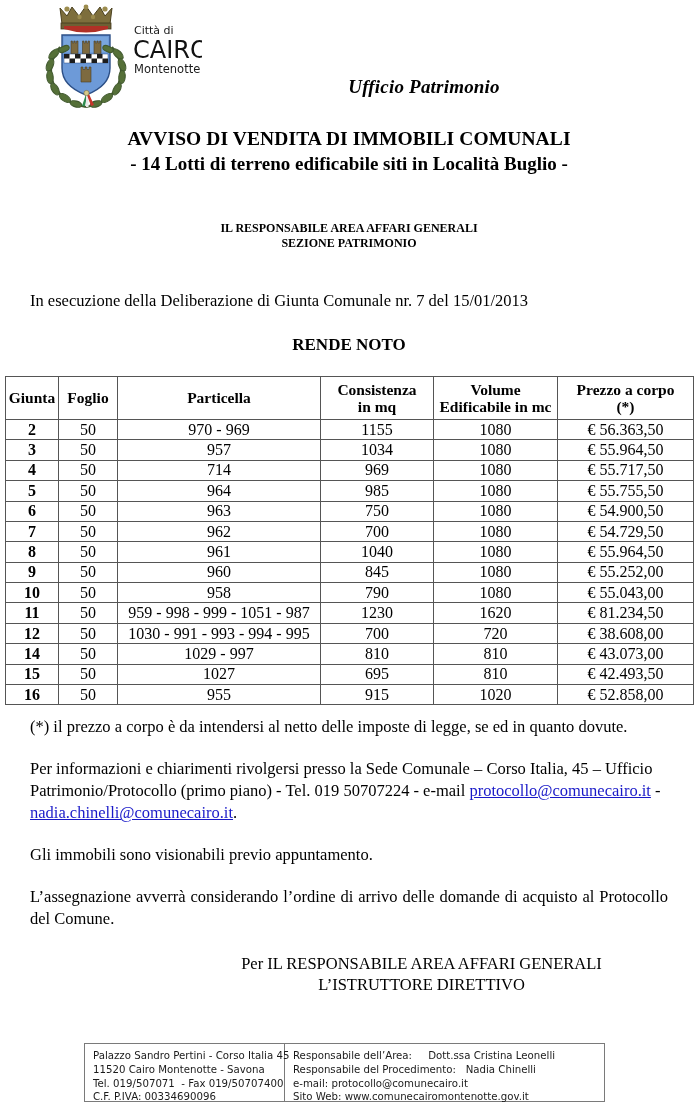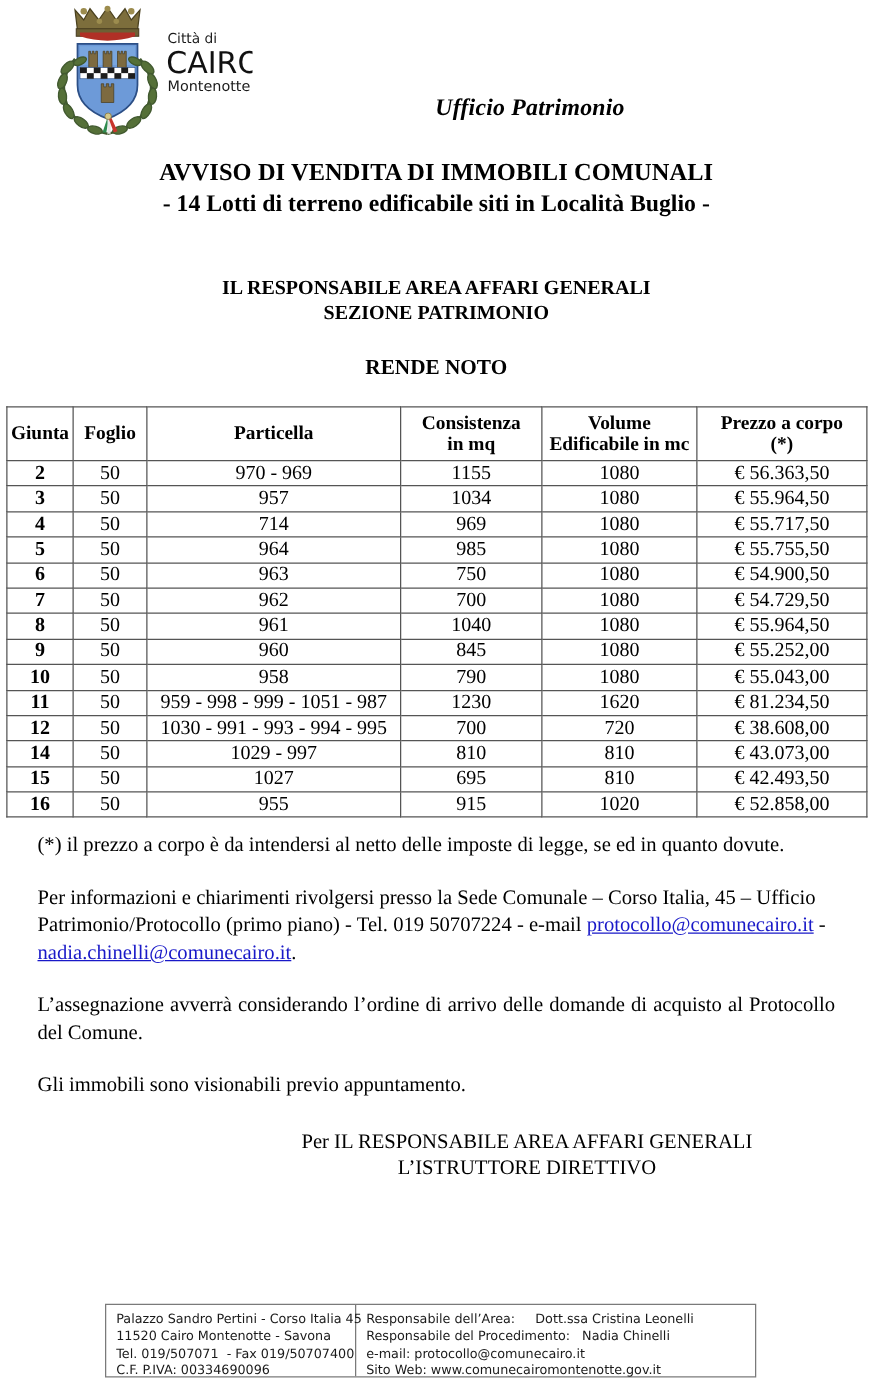--- a/index.html
+++ b/index.html
@@ -59,21 +59,21 @@
   }
   .sub-title {
     text-align: center;
     font-weight: bold;
     font-size: 19px;
     margin-top: 3px;
   }
   .resp-block {
     text-align: center;
     font-weight: bold;
-    font-size: 16px;
+    font-size: 12px;
     margin-top: 46px;
     line-height: 1.25;
   }
 
   
   .body-wrap {
     padding: 0 30px 0 30px;
   }
   .para {
     font-size: 16.5px;
@@ -269,20 +269,21 @@
 <div class="main-title">AVVISO DI VENDITA DI IMMOBILI COMUNALI</div>
 <div class="sub-title">- 14 Lotti di terreno edificabile siti in Località Buglio -</div>
 
 <div class="resp-block">
   <div>IL RESPONSABILE AREA AFFARI GENERALI</div>
   <div>SEZIONE PATRIMONIO</div>
 </div>
 
 <div class="body-wrap">
 
+  <p class="para p-exec">In esecuzione della Deliberazione di Giunta Comunale nr. 7 del 15/01/2013</p>
 
   <div class="rende">RENDE NOTO</div>
 
 </div>
 
 <div class="tbl-wrap">
   <table class="lots">
     <colgroup>
       <col class="c-lotto">
         <col class="c-foglio">
@@ -417,23 +418,23 @@
       </tbody>
   </table>
 </div>
 
 <div class="body-wrap">
 
   <p class="para p-note">(*) il prezzo a corpo è da intendersi al netto delle imposte di legge, se ed in quanto dovute.</p>
 
   <p class="para p-info"><span>Per informazioni e chiarimenti rivolgersi presso la Sede Comunale – Corso Italia, 45 – Ufficio Patrimonio/Protocollo (primo piano) - Tel. 019 50707224 - e-mail </span><a class="mail" href="#">protocollo@comunecairo.it</a><span> - </span><a class="mail" href="#">nadia.chinelli@comunecairo.it</a><span>.</span></p>
 
+  <p class="para p-visio">Gli immobili sono visionabili previo appuntamento.</p>
+
   <p class="para p-assign">L’assegnazione avverrà considerando l’ordine di arrivo delle domande di acquisto al Protocollo del Comune.</p>
-
-  <p class="para p-visio">Gli immobili sono visionabili previo appuntamento.</p>
 
 
   <div class="sign-block">
     <div>Per IL RESPONSABILE AREA AFFARI GENERALI</div>
     <div>L’ISTRUTTORE DIRETTIVO</div>
 
   </div>
 </div>
 
 <div class="footer">

